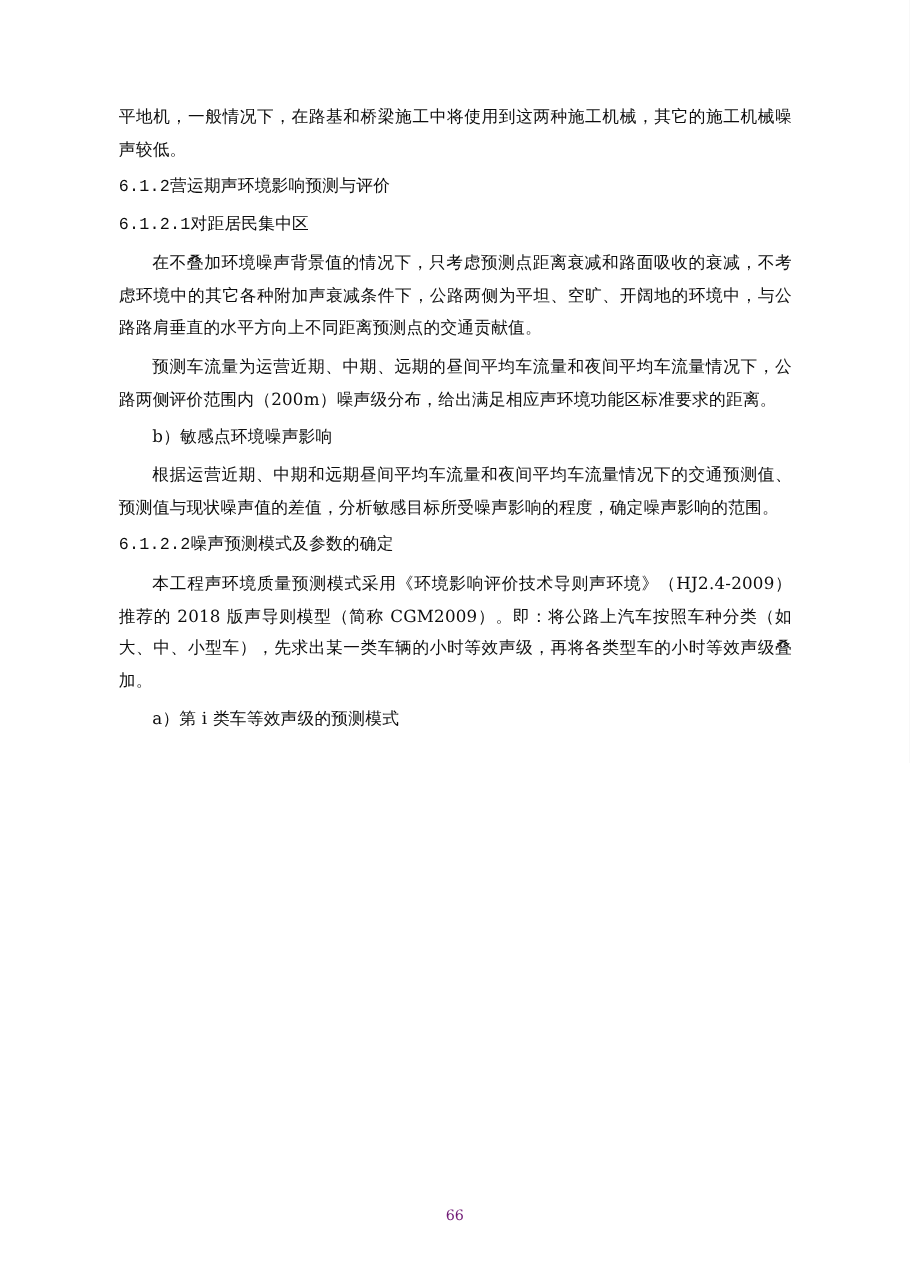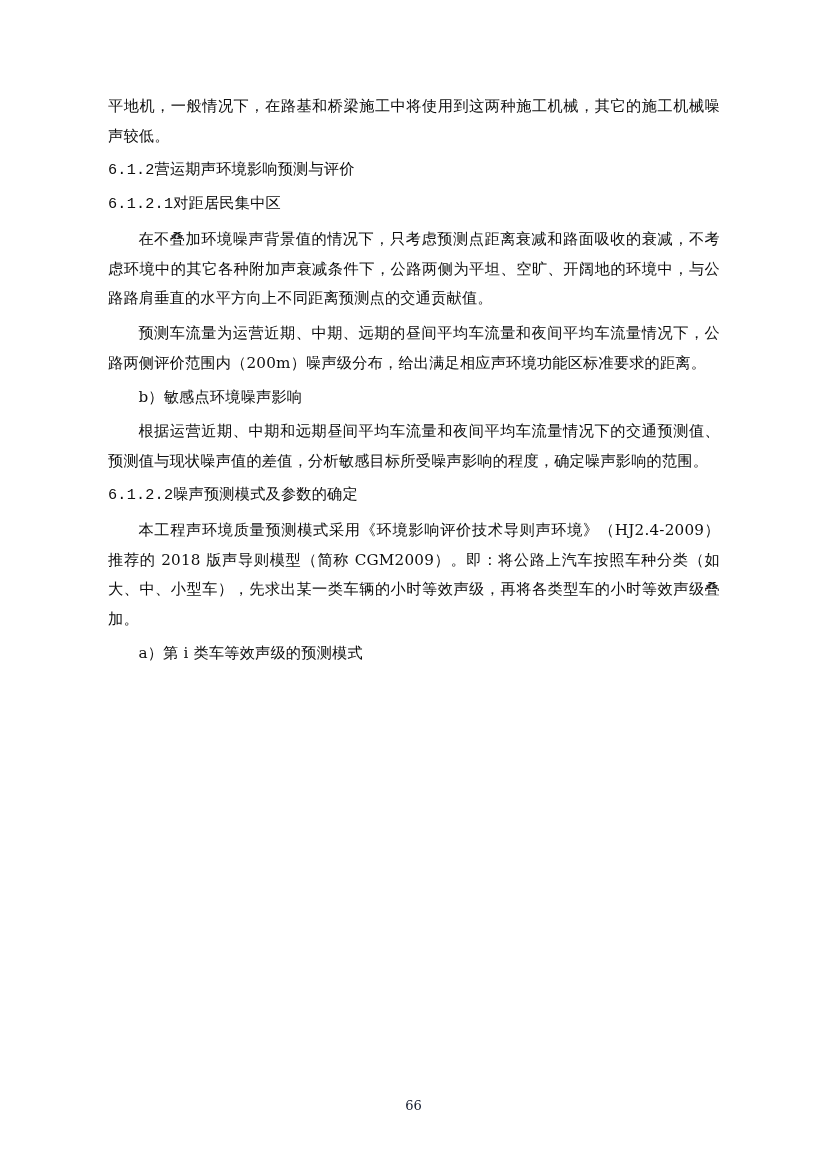--- a/index.html
+++ b/index.html
@@ -50,21 +50,21 @@
     min-width: 58px;
   }
   .footer {
     position: absolute;
     left: 0;
     right: 0;
     top: 1098px;
     text-align: center;
     font-size: 13px;
     font-family: "DejaVu Serif", "Liberation Serif", serif;
-    color: #0f172a;
+    color: #701a75;
   }
 </style>
 </head>
 <body>
 
 <div class="page">
   <div class="content">
 
     <p class="noindent">平地机，一般情况下，在路基和桥梁施工中将使用到这两种施工机械，其它的施工机械噪声较低。</p>
 

